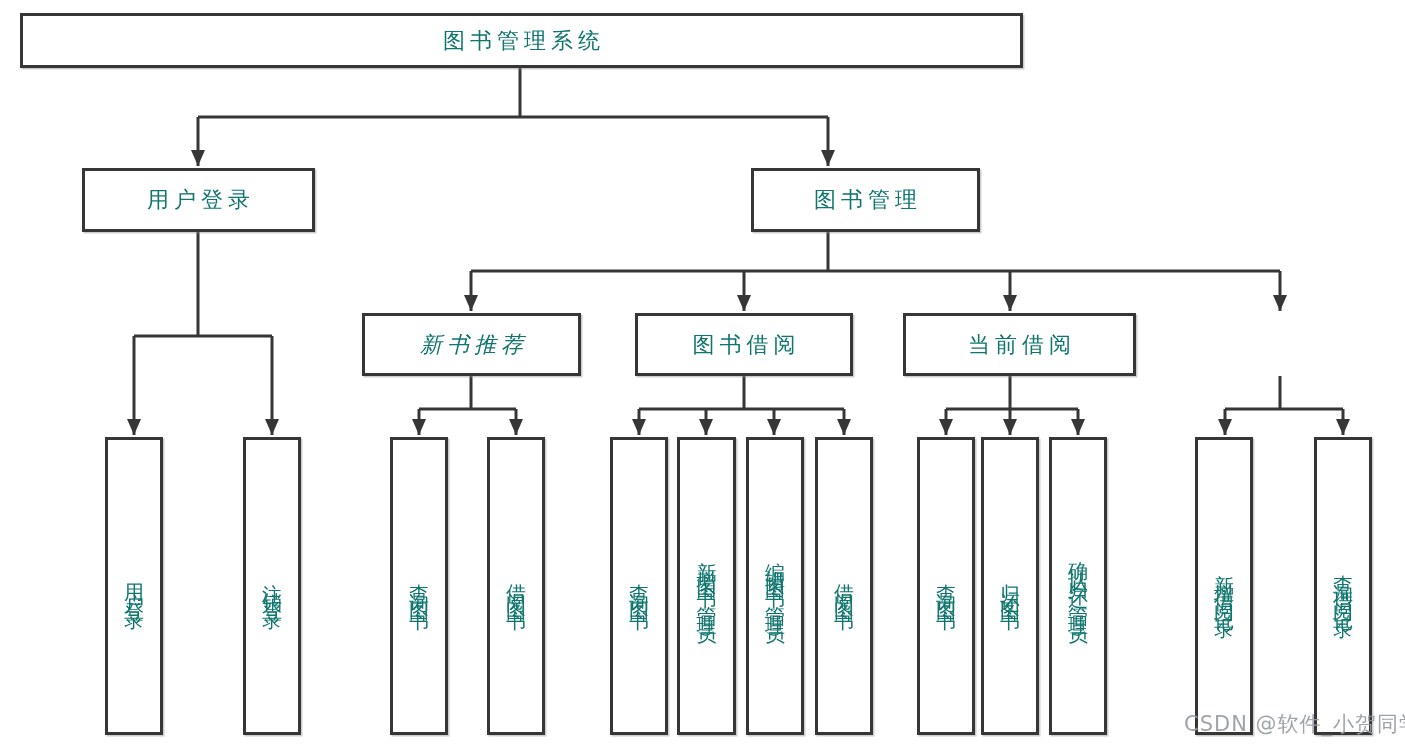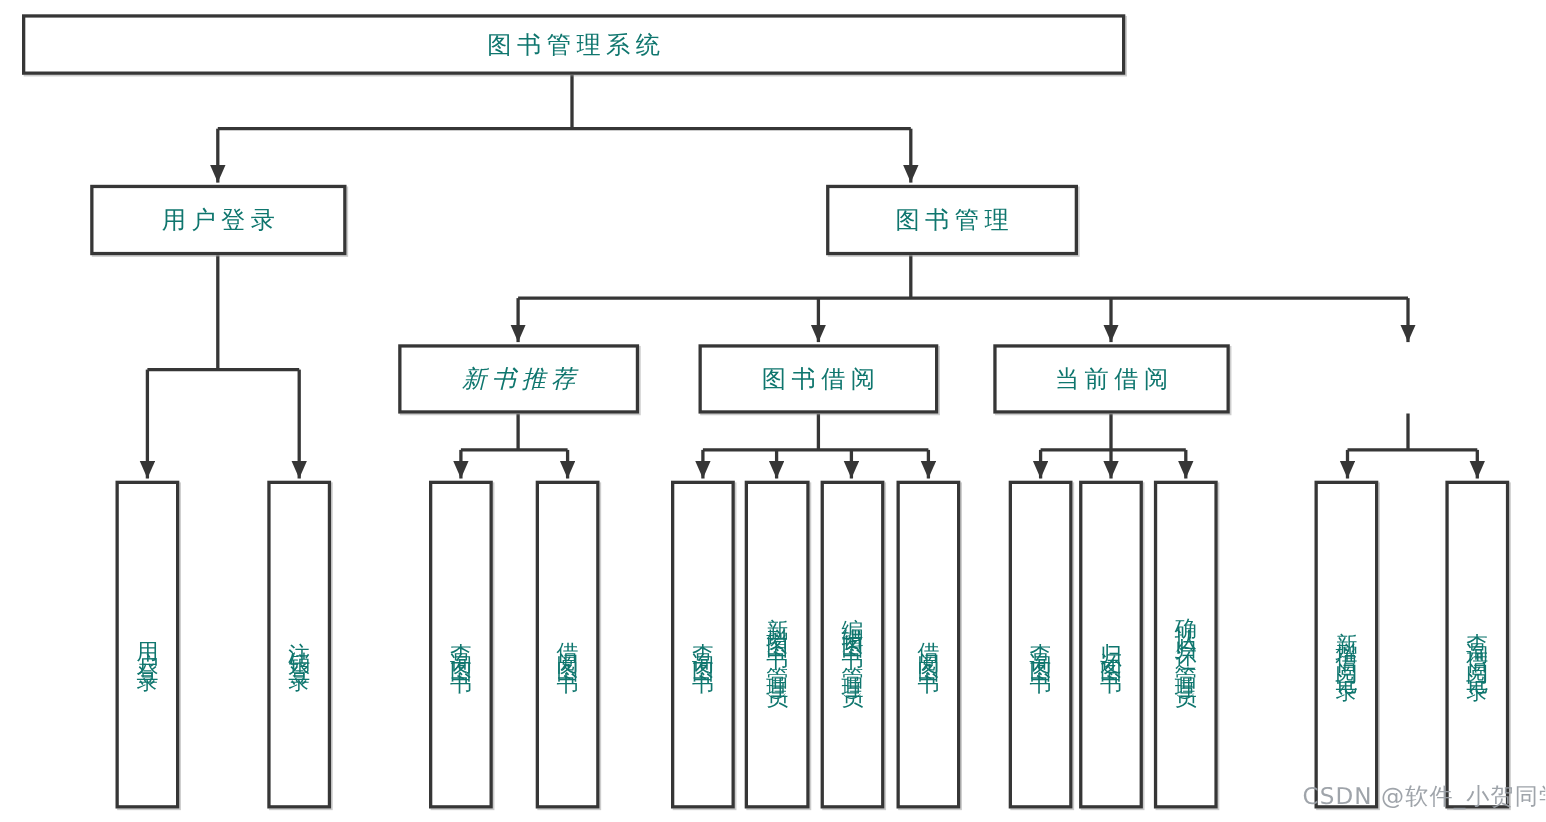--- a/index.html
+++ b/index.html
@@ -101,21 +101,21 @@
     </g>
   </svg>
 
   <div class="box hbox" style="left:20px;top:13px;width:1003px;height:55px;">图书管理系统</div>
 
   <div class="box hbox" style="left:82px;top:168px;width:233px;height:64px;">用户登录</div>
   <div class="box hbox" style="left:711px;top:168px;width:229px;height:64px;margin-left:40px;">图书管理</div>
 
   <div class="box hbox" style="left:362px;top:313px;width:219px;height:63px;font-style:italic;">新书推荐</div>
   <div class="box hbox" style="left:635px;top:313px;width:218px;height:63px;">图书借阅</div>
-  <div class="box hbox" style="left:903px;top:313px;width:215px;height:63px;">当前借阅</div>
+  <div class="box hbox" style="left:903px;top:313px;width:233px;height:63px;">当前借阅</div>
 
   <div class="box vbox" style="left:105px;top:437px;width:58px;height:298px;">用户登录</div>
   <div class="box vbox" style="left:243px;top:437px;width:58px;height:298px;">注销登录</div>
 
   <div class="box vbox" style="left:390px;top:437px;width:58px;height:298px;">查询图书</div>
   <div class="box vbox" style="left:487px;top:437px;width:58px;height:298px;">借阅图书</div>
 
   <div class="box vbox" style="left:610px;top:437px;width:58px;height:298px;">查询图书</div>
   <div class="box vbox" style="left:677px;top:437px;width:59px;height:298px;">新增图书（管理员）</div>
   <div class="box vbox" style="left:746px;top:437px;width:58px;height:298px;">编辑图书（管理员）</div>

